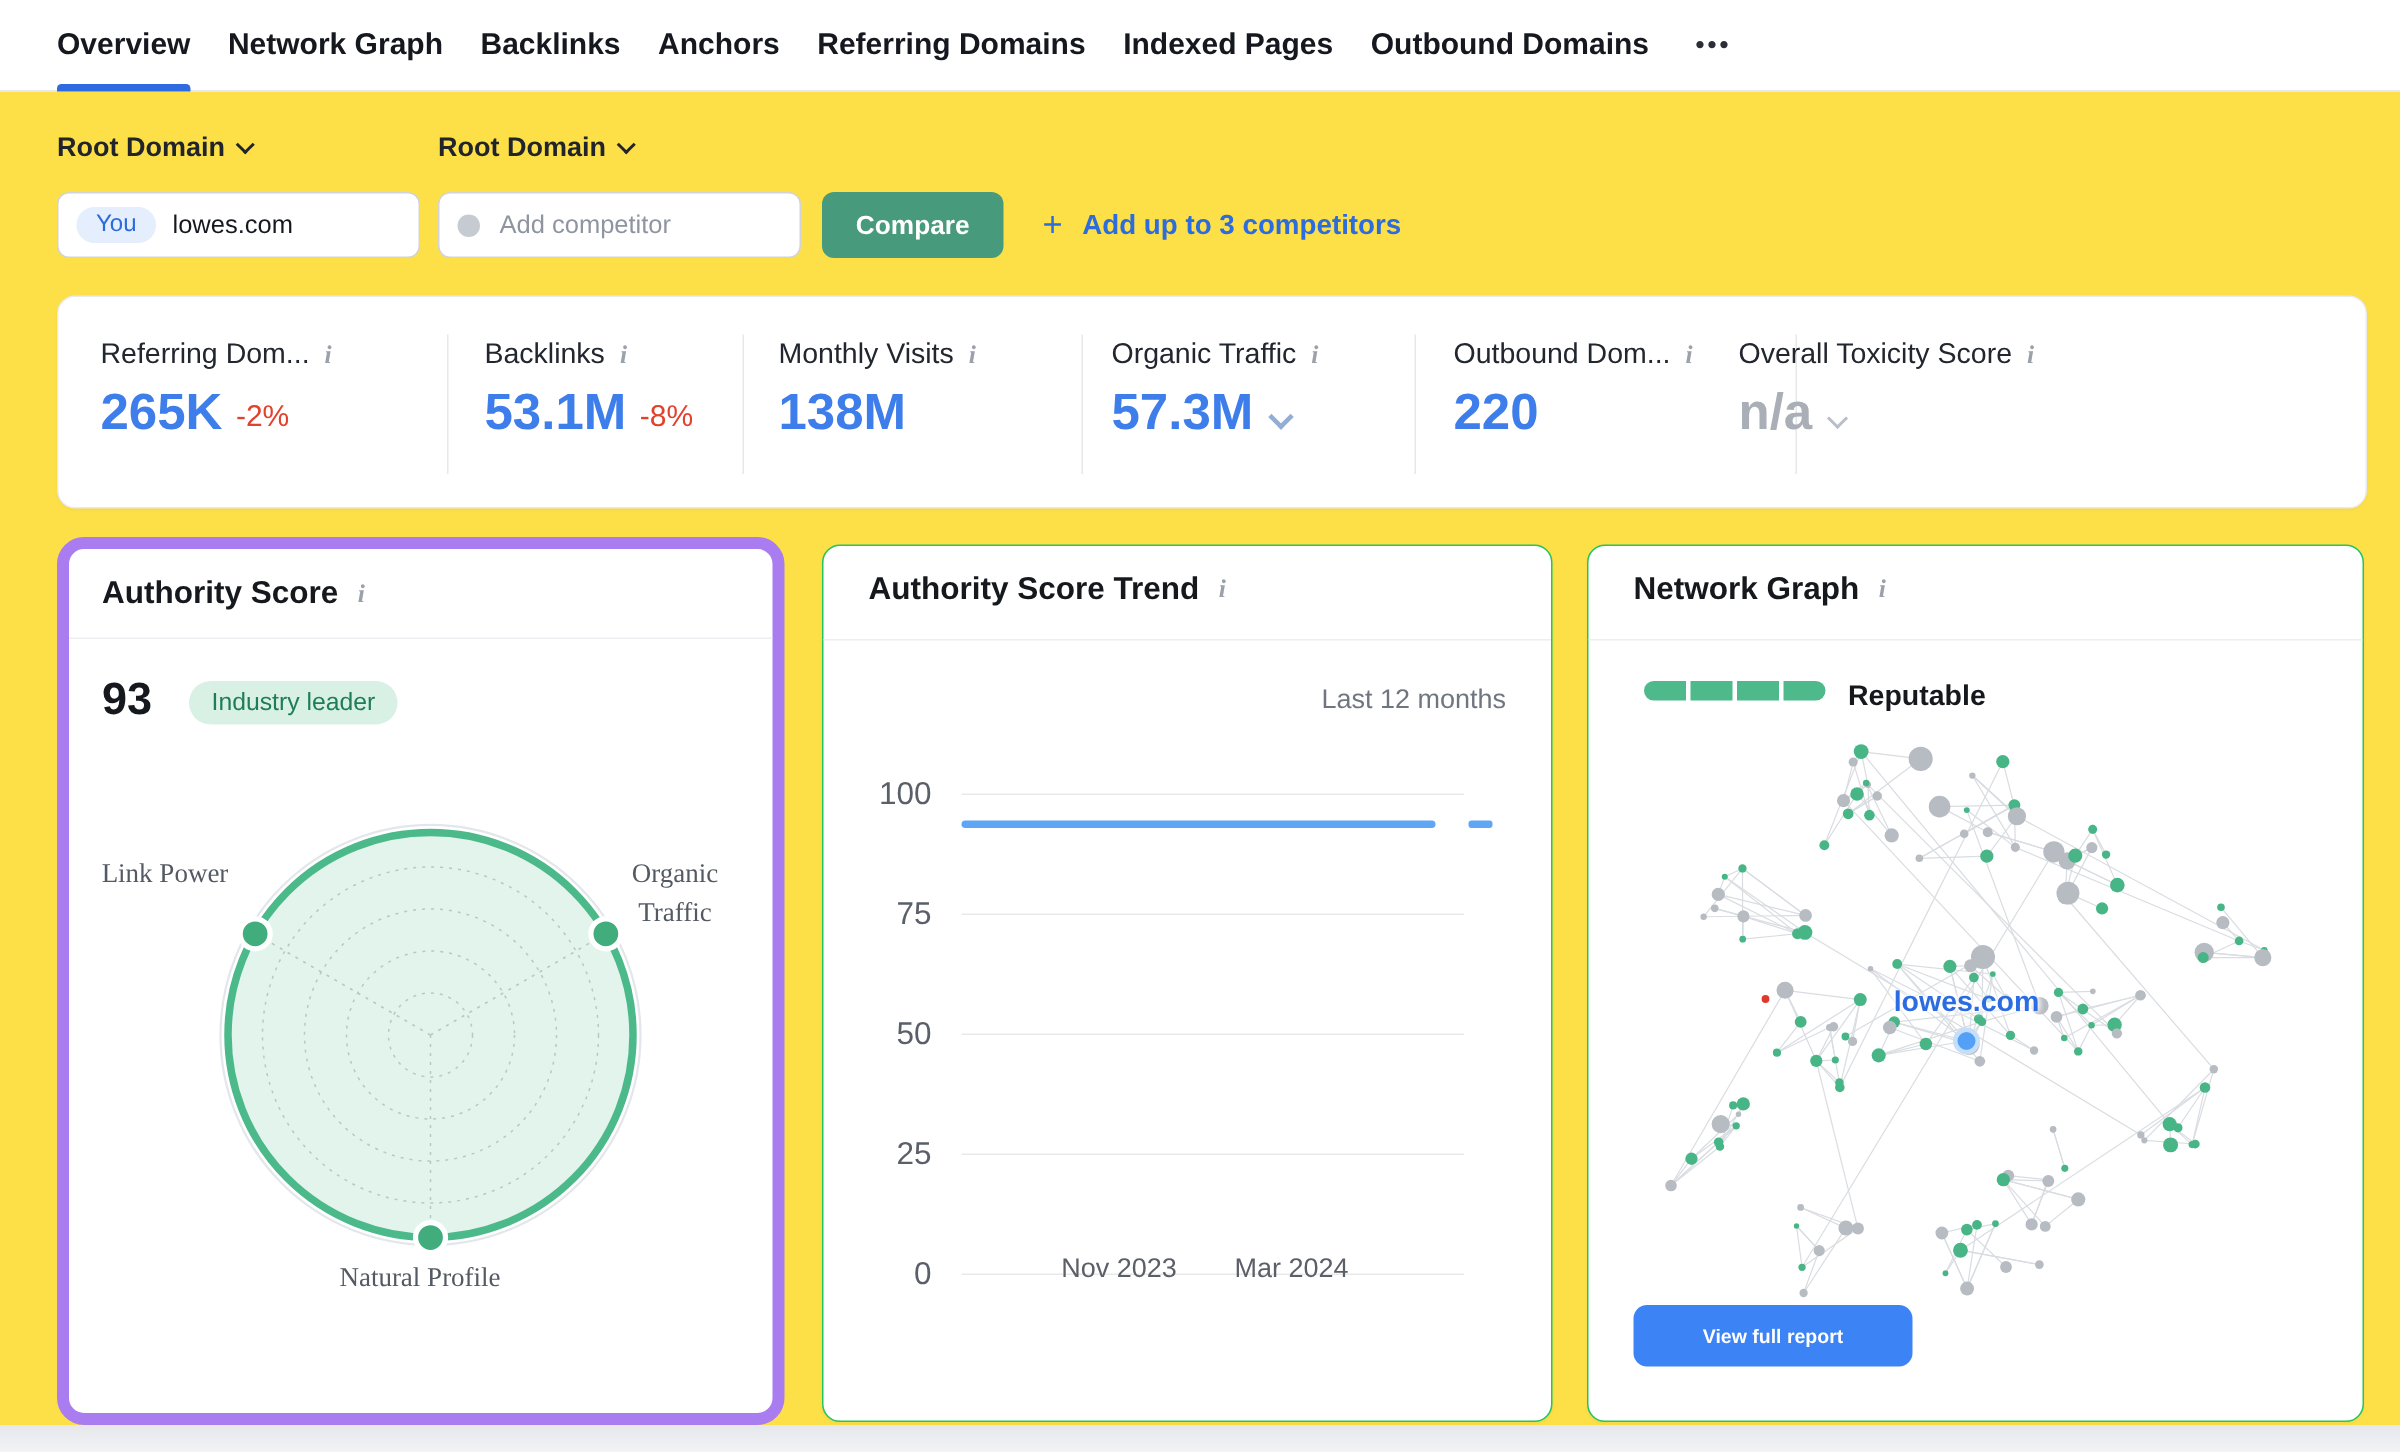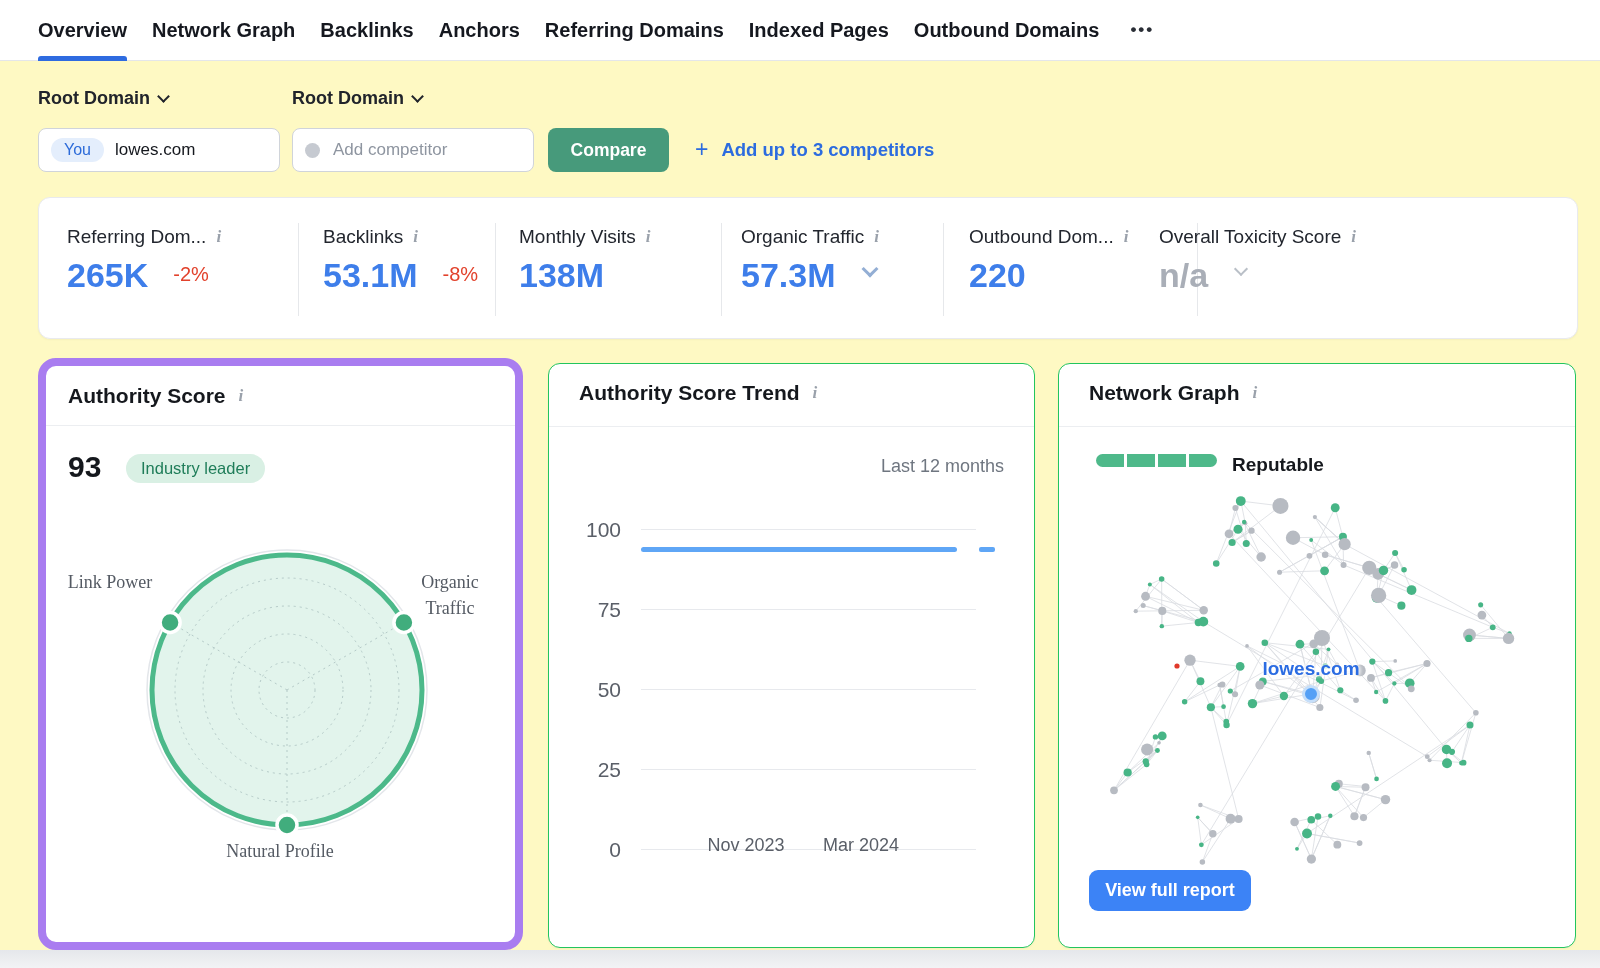--- a/index.html
+++ b/index.html
@@ -1,16 +1,16 @@
 <!DOCTYPE html>
 <html><head>
 <meta charset="utf-8">
 <style>
   html,body{margin:0;padding:0;background:#eef0f3;}
-  #app{position:relative;width:1600px;height:968px;background:#fef9c3;
+  #app{position:relative;width:1600px;height:968px;background:#fde047;
        font-family:"Liberation Sans",sans-serif;color:#1a1d24;overflow:hidden;}
 
   
   .navbar{position:absolute;left:0;top:0;width:1600px;height:61px;background:#fff;
           border-bottom:1px solid #e4e6ea;display:flex;align-items:center;gap:25px;
           padding-left:38px;box-sizing:border-box;}
   .tab{position:relative;font-size:20px;font-weight:600;color:#15181f;height:61px;
        display:flex;align-items:center;cursor:pointer;white-space:nowrap;}
   .tab.active{font-weight:700;}
   .tab.active .underline{position:absolute;left:0;right:0;bottom:0;height:5px;
@@ -36,21 +36,21 @@
                font-family:"Liberation Sans",sans-serif;}
   .add-link{position:absolute;left:695px;top:128px;height:44px;display:flex;align-items:center;gap:13px;
             color:#2c6cdf;font-size:18.5px;font-weight:600;cursor:pointer;}
   .add-link .plus{font-size:23px;font-weight:400;margin-top:-2px;}
 
   
   .metrics-card{position:absolute;left:38px;top:197px;width:1538px;height:140px;background:#fff;
                 border:1px solid #e9eaee;border-radius:12px;box-shadow:0 1px 2px rgba(16,24,40,.04);}
   .metric{position:absolute;top:28px;}
   .metric .label-row{display:flex;align-items:center;gap:10px;font-size:19px;color:#22262e;}
-  .metric .value-row{display:flex;align-items:center;gap:25px;margin-top:10px;}
+  .metric .value-row{display:flex;align-items:flex-end;gap:9px;margin-top:10px;}
   .metric .value{font-size:34px;font-weight:700;color:#3e7eea;line-height:1;}
   .metric .value.muted{color:#a9aeb7;}
   .metric .delta{font-size:20px;color:#e2422c;font-weight:500;margin-bottom:2px;}
   .metric .chev-blue{border-color:#93aed4;width:9px;height:9px;border-width:3px;margin-bottom:8px;margin-left:3px;}
   .metric .chev-gray{border-color:#b9bfc7;width:8px;height:8px;border-width:2.6px;margin-bottom:8px;margin-left:3px;}
   .vdivider{position:absolute;top:25px;width:1px;height:93px;background:#e6e8eb;}
   .info{font-family:"Liberation Serif",serif;font-style:italic;font-weight:700;
         font-size:17px;color:#9aa1ab;cursor:pointer;}
 
   
@@ -88,22 +88,22 @@
   #network-card{left:1058px;top:363px;width:518px;height:585px;}
   .rating-row{position:absolute;left:37px;top:90px;display:flex;align-items:flex-start;gap:3px;z-index:2;}
   .seg{width:28px;height:13px;background:#4eb98a;}
   .seg.first{border-radius:7px 0 0 7px;}
   .seg.last{border-radius:0 7px 7px 0;}
   .rating-text{font-size:19px;font-weight:700;color:#15181d;margin-left:12px;}
   #net-svg{position:absolute;left:0;top:0;z-index:1;}
   .center-label{position:absolute;left:162px;top:294px;width:180px;text-align:center;z-index:2;
                 font-size:19px;font-weight:700;color:#2b6ce2;
                 text-shadow:0 0 4px #fff,0 0 4px #fff,0 0 6px #fff;}
-  .report-btn{position:absolute;left:30px;top:506px;width:162px;height:41px;z-index:3;background:#3c83f6;
-              color:#fff;font-size:18px;font-weight:700;border:none;border-radius:9px;cursor:pointer;
+  .report-btn{position:absolute;left:30px;top:506px;width:186px;height:41px;z-index:3;background:#3c83f6;
+              color:#fff;font-size:13px;font-weight:700;border:none;border-radius:9px;cursor:pointer;
               font-family:"Liberation Sans",sans-serif;}
 
   .bottom-strip{position:absolute;left:0;top:950px;width:1600px;height:18px;
                 background:linear-gradient(#e5e7eb,#f2f3f5);}
 </style>
 </head>
 <body>
 
 <div id="app">
 

